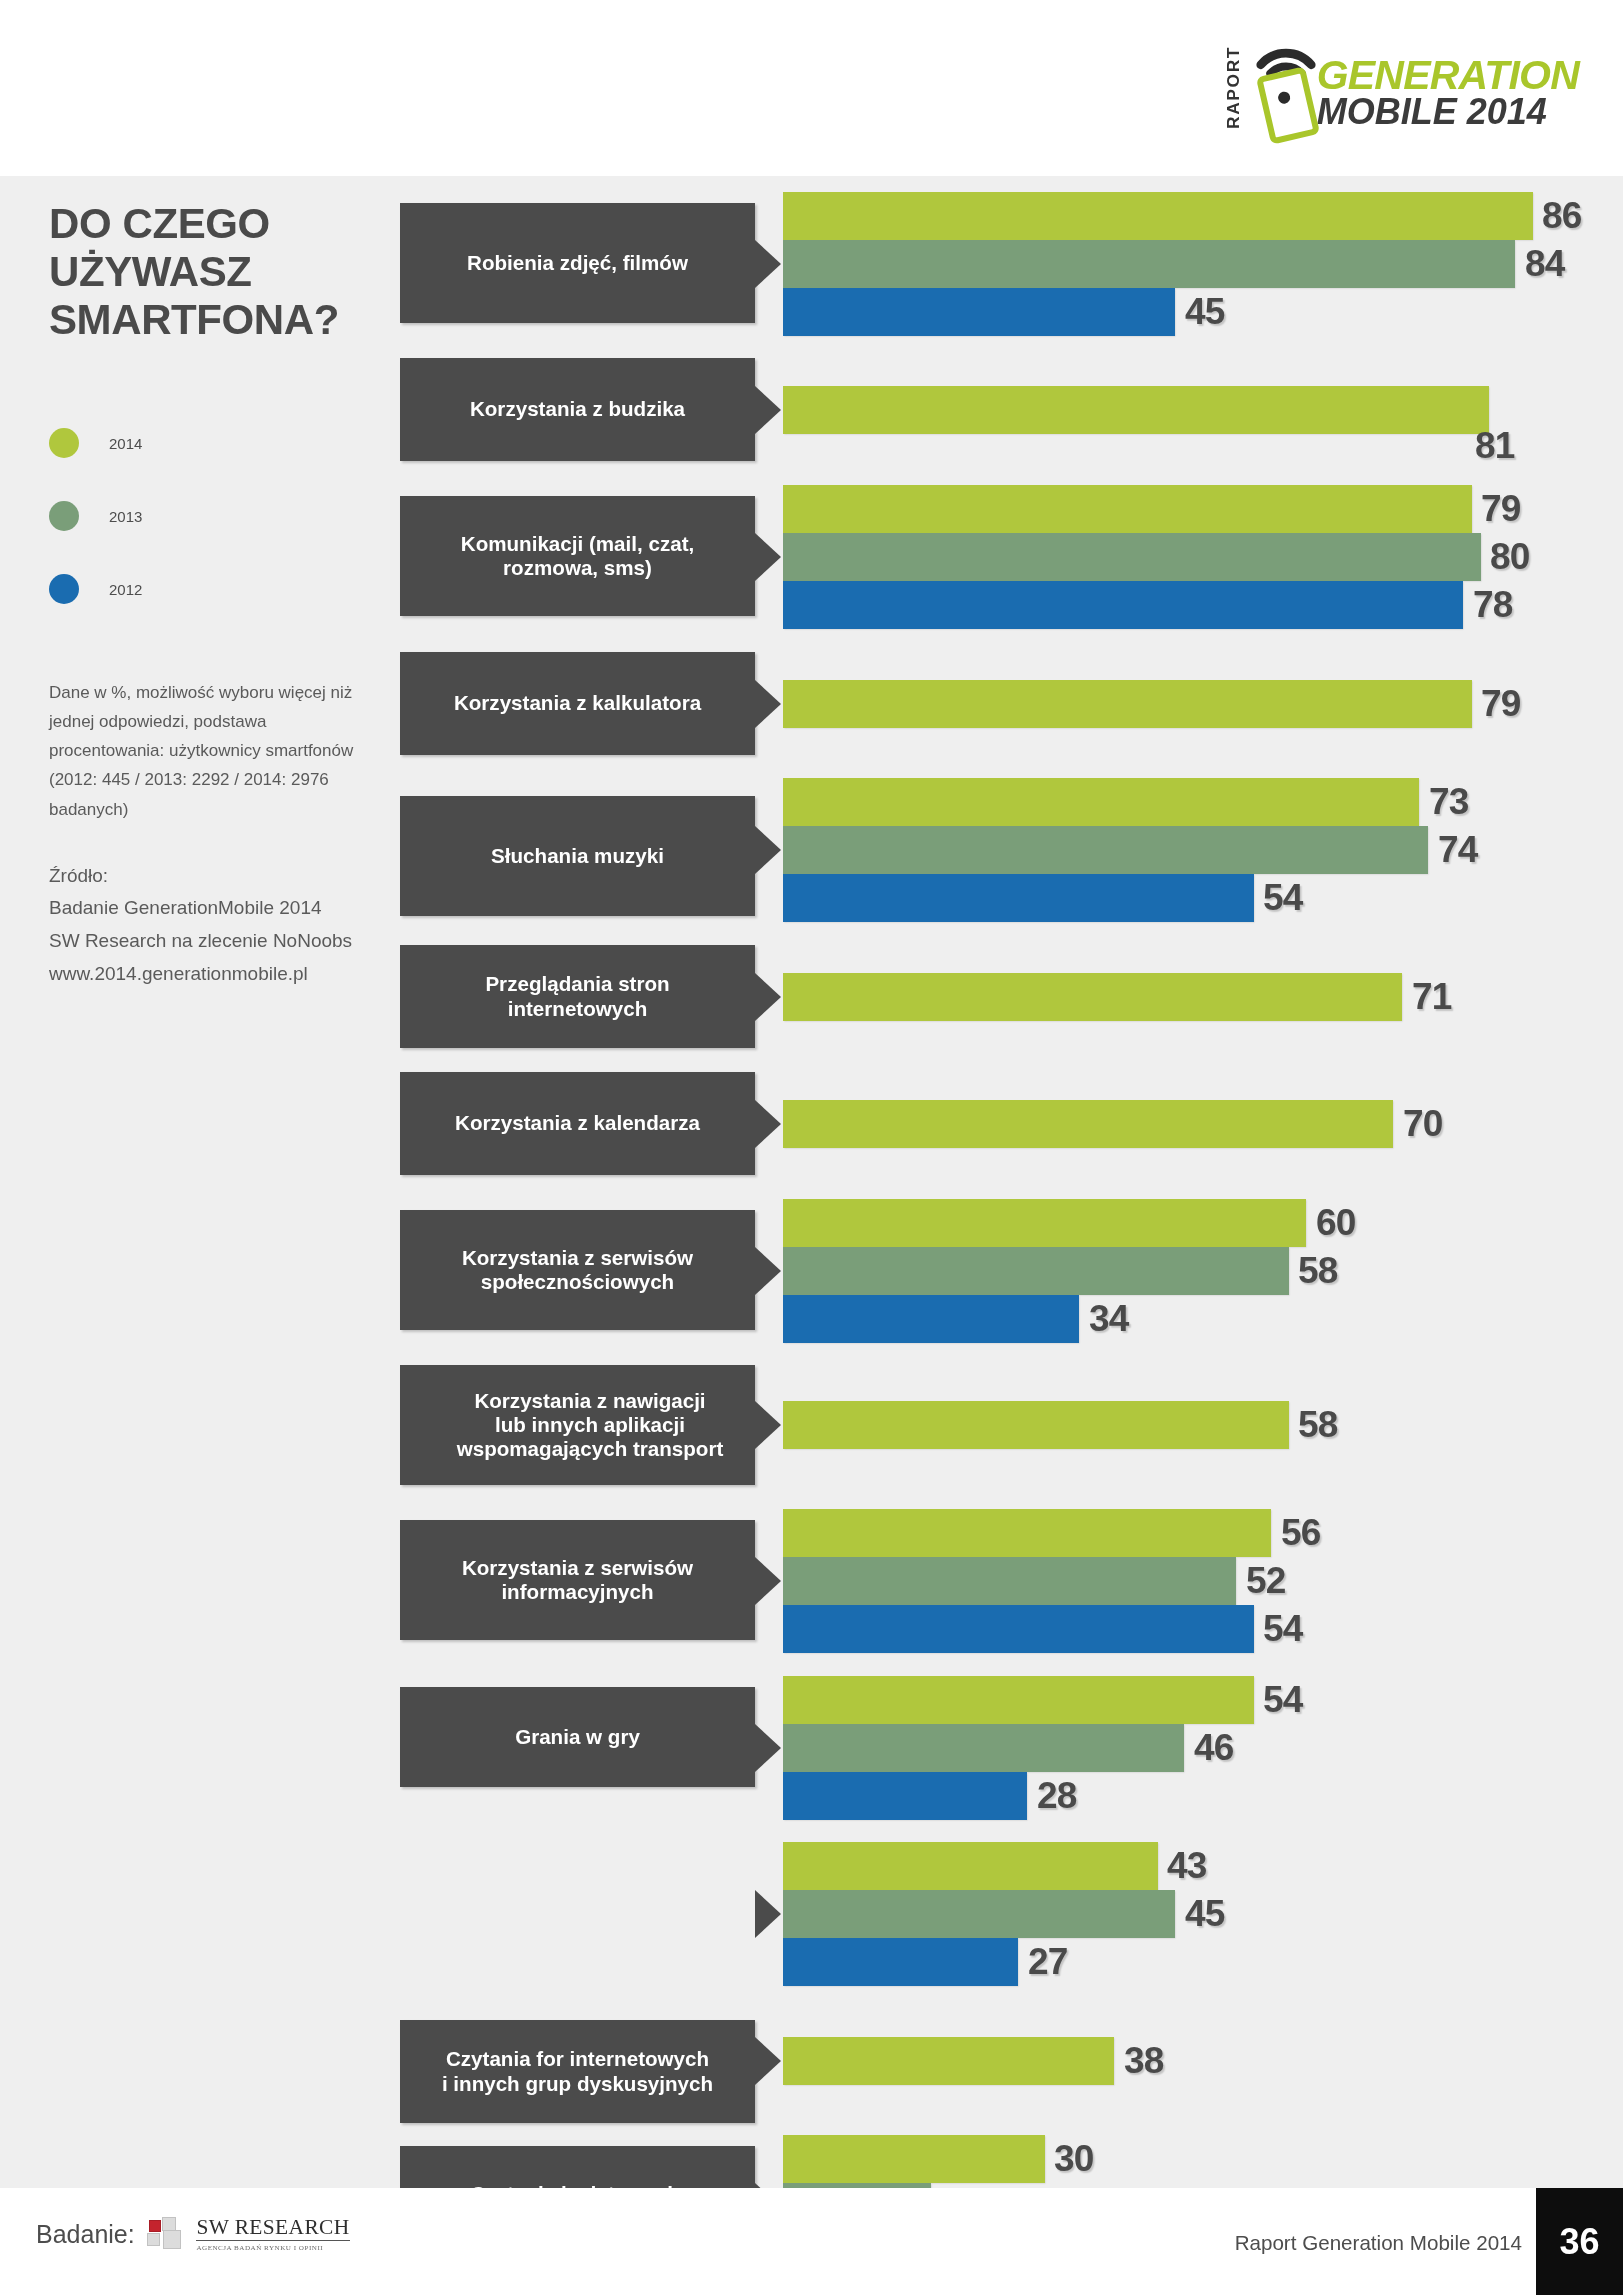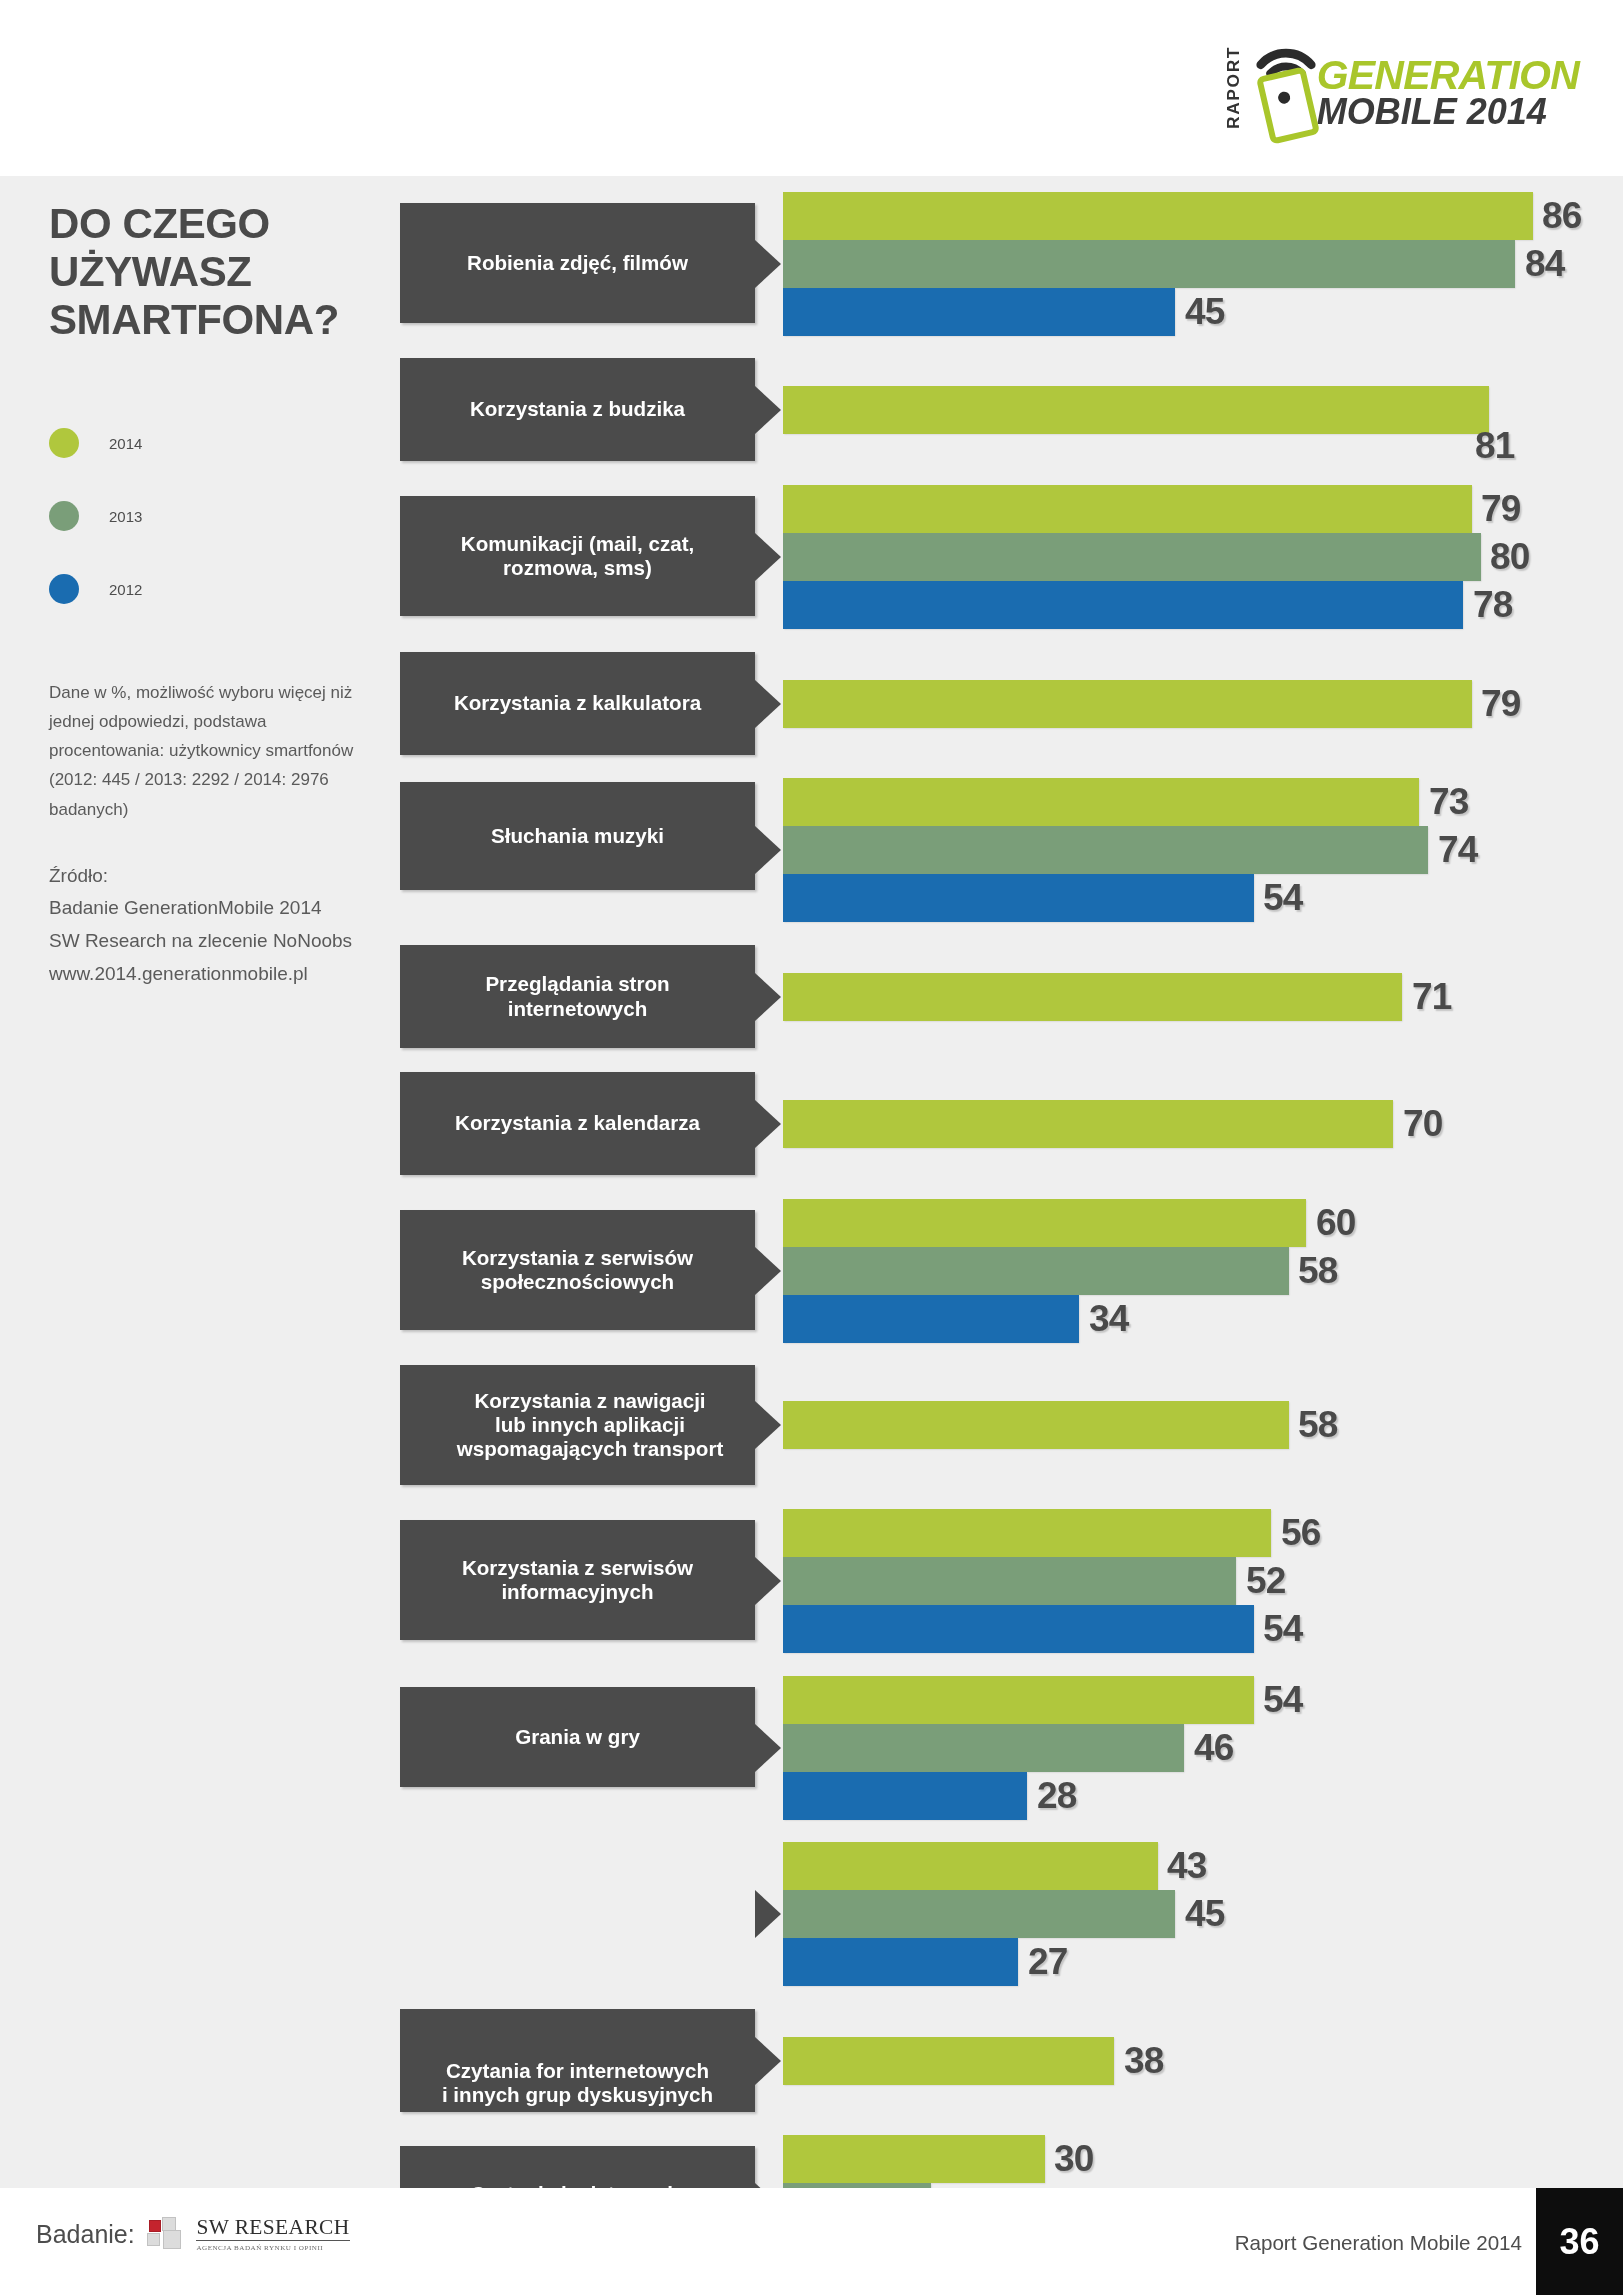--- a/index.html
+++ b/index.html
@@ -216,21 +216,21 @@
         </div>
         <div class="label-arrow" style="top: 28px;"></div>
         <div class="bars" style="top: 28px; width: 840px;">
           <div class="bar-row">
             <div class="bar" style="width: 689px; background: rgb(176, 199, 61);"></div>
             <div class="bar-val" style="left: 698px;">79</div>
           </div>
         </div>
       </div>
       <div class="group" style="top: 602px; height: 143px; width: 1223px;">
-        <div class="label-box" style="height: 108px; top: 4px;">
+        <div class="label-box" style="height: 120px; top: 18px;">
           <div>Słuchania muzyki</div>
         </div>
         <div class="label-arrow" style="top: 48px;"></div>
         <div class="bars" style="top: 0px; width: 840px;">
           <div class="bar-row">
             <div class="bar" style="width: 636px; background: rgb(176, 199, 61);"></div>
             <div class="bar-val" style="left: 646px;">73</div>
           </div>
           <div class="bar-row">
             <div class="bar" style="width: 645px; background: rgb(122, 158, 121);"></div>
@@ -349,21 +349,21 @@
             <div class="bar" style="width: 392px; background: rgb(122, 158, 121);"></div>
             <div class="bar-val" style="left: 402px;">45</div>
           </div>
           <div class="bar-row">
             <div class="bar" style="width: 235px; background: rgb(26, 108, 176);"></div>
             <div class="bar-val" style="left: 245px;">27</div>
           </div>
         </div>
       </div>
       <div class="group" style="top: 1833px; height: 103px; width: 1223px;">
-        <div class="label-box" style="height: 103px; top: 0px; align-items: flex-end;">
+        <div class="label-box" style="height: 103px; top: 11px;">
           <div>Czytania for internetowych<br>i innych grup dyskusyjnych</div>
         </div>
         <div class="label-arrow" style="top: 28px;"></div>
         <div class="bars" style="top: 28px; width: 840px;">
           <div class="bar-row">
             <div class="bar" style="width: 331px; background: rgb(176, 199, 61);"></div>
             <div class="bar-val" style="left: 341px;">38</div>
           </div>
         </div>
       </div>

